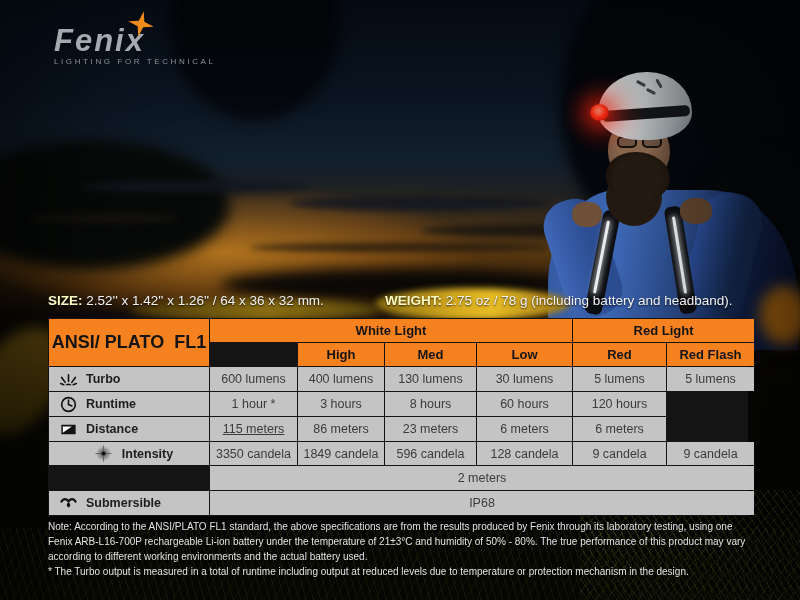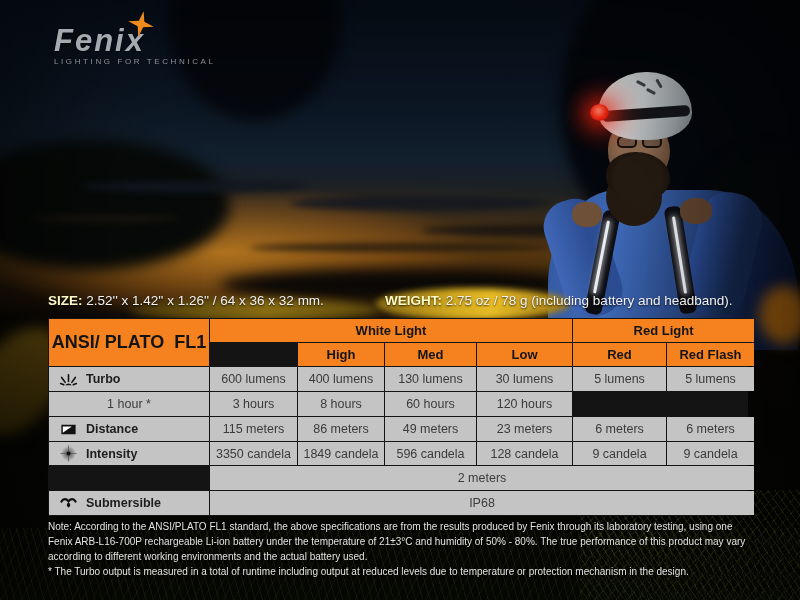--- a/index.html
+++ b/index.html
@@ -195,43 +195,52 @@
         </span>
         <span>Turbo</span>
       </div>
       <div class="cell" style="grid-row:3;">600 lumens</div>
       <div class="cell" style="grid-row:3;">400 lumens</div>
       <div class="cell" style="grid-row:3;text-align:center;">130 lumens</div>
       <div class="cell" style="grid-row:3;">30 lumens</div>
       <div class="cell" style="grid-row:3;">5 lumens</div>
       <div class="cell" style="grid-row:3;">5 lumens</div>
 
+      <div class="cell rowlabel" style="grid-row:4;">
+        <span class="icon">
+          <svg viewBox="0 0 20 20" width="19" height="19">
+              <circle cx="10" cy="10" r="7.2" fill="none" stroke="#111" stroke-width="1.7"></circle>
+            <line x1="10" y1="10" x2="10" y2="5.4" stroke="#111" stroke-width="1.6" stroke-linecap="round"></line>
+            <line x1="10" y1="10" x2="13.6" y2="11.6" stroke="#111" stroke-width="1.6" stroke-linecap="round"></line>
+            </svg>
+        </span>
+        <span>Runtime</span>
+      </div>
       <div class="cell" style="grid-row:4;">1 hour *</div>
       <div class="cell" style="grid-row:4;">3 hours</div>
       <div class="cell" style="grid-row:4;">8 hours</div>
       <div class="cell" style="grid-row:4;">60 hours</div>
       <div class="cell" style="grid-row:4;">120 hours</div>
 
       <div class="cell rowlabel" style="grid-row:5;">
         <span class="icon">
           <svg viewBox="0 0 20 20" width="19" height="19">
               <rect x="2.5" y="5" width="15" height="10" fill="#111"></rect>
             <polygon points="4,13.5 4,6.8 13.5,6.8" fill="#fff"></polygon>
             </svg>
         </span>
         <span>Distance</span>
       </div>
-      <div class="cell" style="grid-row:5;">115 meters</div>
+      <div class="cell" style="grid-row:5;text-decoration:underline;">115 meters</div>
       <div class="cell" style="grid-row:5;">86 meters</div>
-      <div class="cell" style="grid-row:5;">49 meters</div>
       <div class="cell" style="grid-row:5;">23 meters</div>
       <div class="cell" style="grid-row:5;">6 meters</div>
       <div class="cell" style="grid-row:5;">6 meters</div>
 
-      <div class="cell rowlabel" style="grid-row:6;">
+      <div class="cell rowlabel" style="grid-row:6;justify-content:center;">
         <span class="icon">
           <svg viewBox="0 0 20 20" width="19" height="19">
             <defs>
                 <radialGradient id="ig">
                   <stop offset="0%" stop-color="#3c3c3c" stop-opacity=".9"></stop>
                   <stop offset="100%" stop-color="#3c3c3c" stop-opacity="0"></stop>
                 </radialGradient>
               </defs>
             <circle cx="10" cy="10" r="8" fill="url(#ig)"></circle>
             <line x1="10" y1="1.5" x2="10" y2="18.5" stroke="#555" stroke-width=".8"></line>

